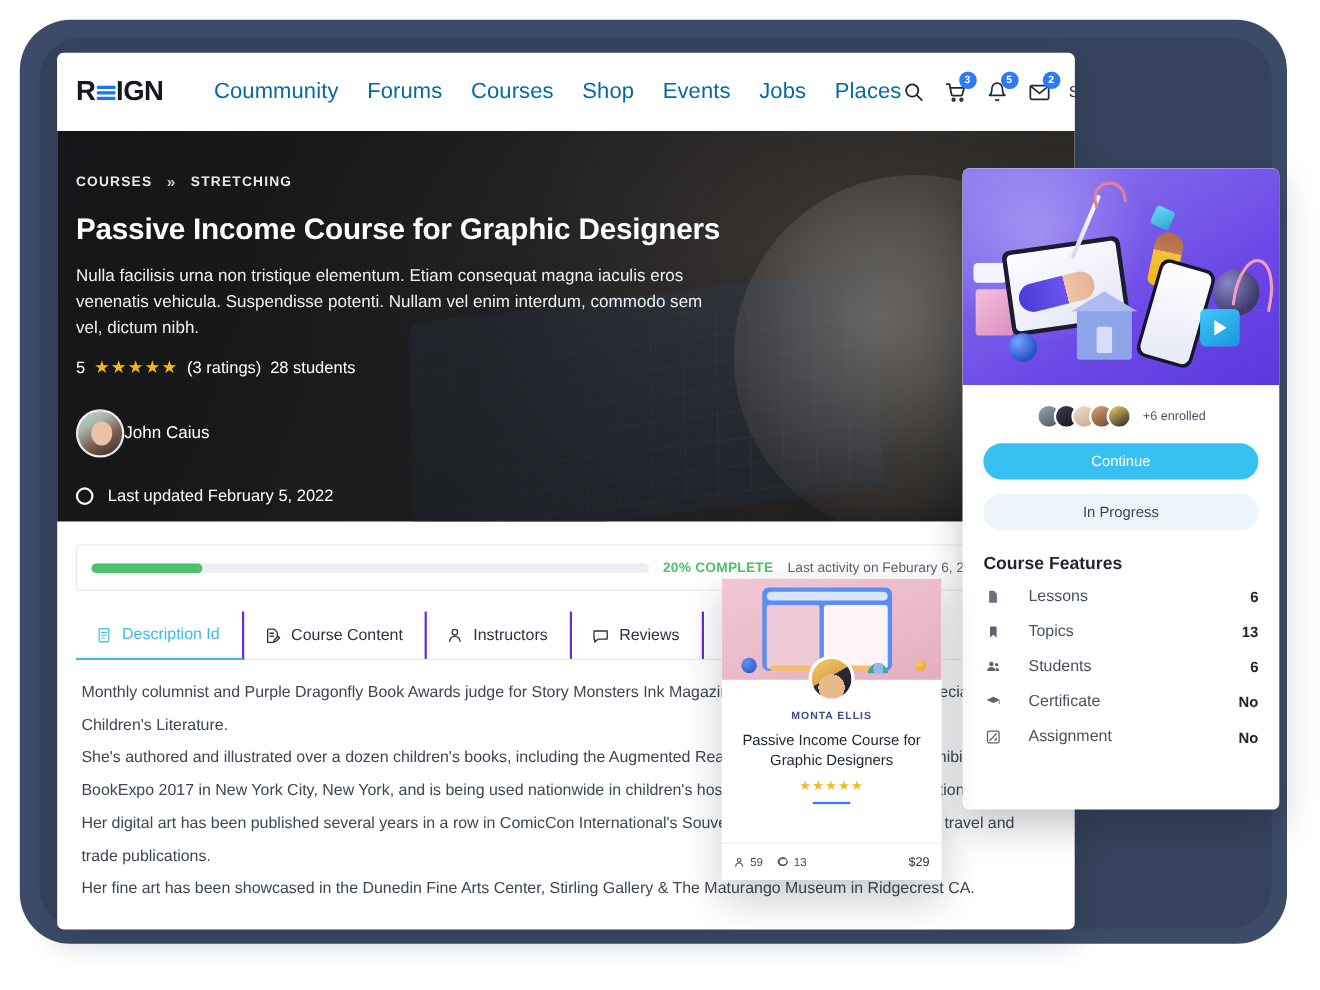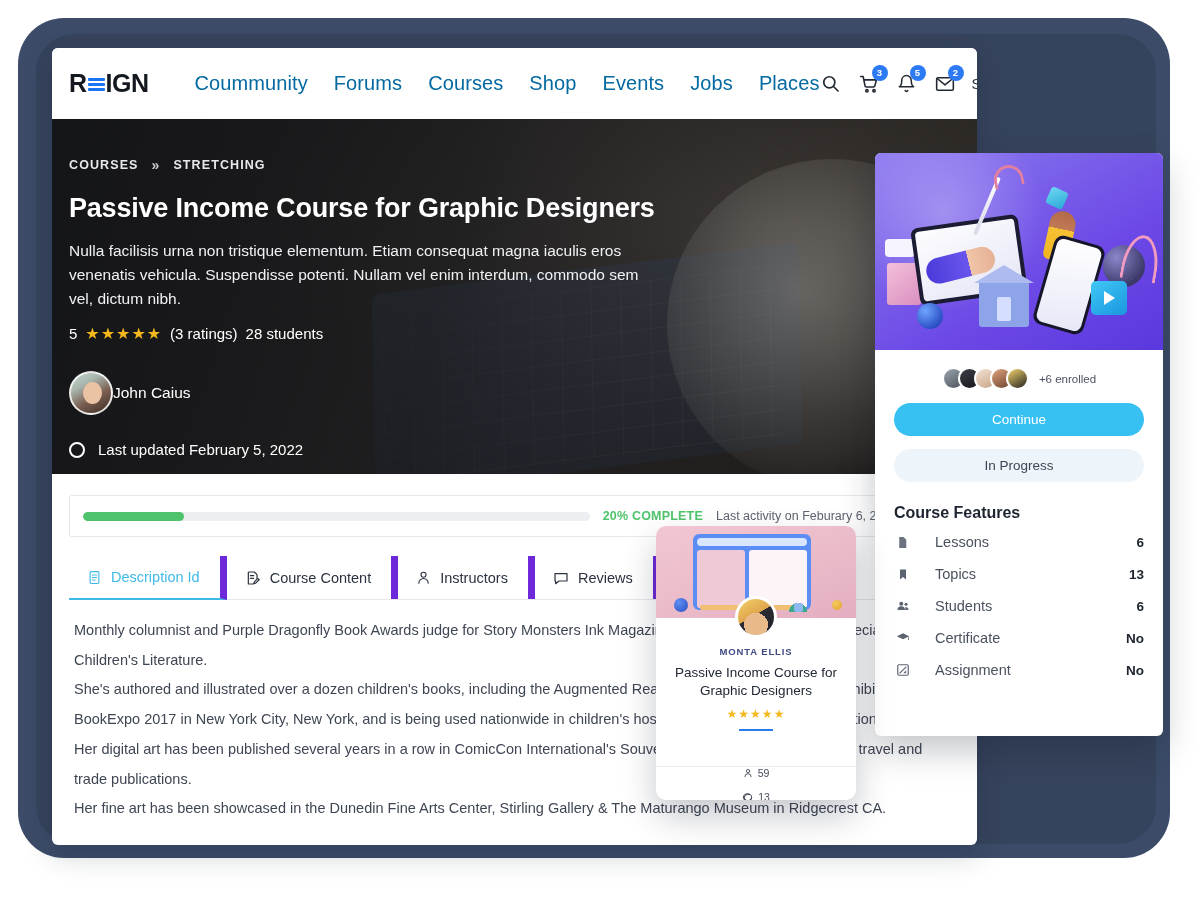--- a/index.html
+++ b/index.html
@@ -144,21 +144,21 @@
   .pbar { flex: 1; max-width: 580px; height: 9px; background: #eceef1; border-radius: 5px; overflow: hidden; }
   .pbar > i { display: block; height: 100%; width: 20%; background: #4fc36b; border-radius: 5px; }
   .pct { font-size: 12.5px; font-weight: 700; color: #4fc36b; letter-spacing: .2px; white-space: nowrap; }
   .lastact { font-size: 12.5px; color: #5d6470; white-space: nowrap; }
 
   
   .tabs { display: flex; margin: 19px 17px 0 17px; border-bottom: 1px solid #e6e8ec; }
   .tab {
     display: flex; align-items: center; gap: 9px;
     padding: 13px 20px 13px 18px; font-size: 14.5px; color: #2b3240;
-    border-right: 7px solid #6d28d9; white-space: nowrap;
+    border-right: 2px solid #6d28d9; white-space: nowrap;
   }
   .tab.active { color: #3fb9e8; border-bottom: 2px solid #3fb9e8; margin-bottom: -1px; }
   .tab svg { flex: none; }
 
   
   .body-copy { padding: 16px 20px 0 22px; }
   .body-copy p { font-size: 14.5px; color: #3f4653; line-height: 2.05; }
 
   
   .sidecard {
@@ -239,21 +239,21 @@
   .feat-title { font-size: 16px; font-weight: 700; color: #1e2430; margin: 22px 0 4px 0; }
   .feat-row {
     display: flex; align-items: center; gap: 24px; height: 32px; font-size: 14.5px; color: #4a515e;
   }
   .feat-row .fi { width: 17px; display: flex; justify-content: center; color: #5b6270; flex: none; }
   .feat-row .fval { margin-left: auto; font-weight: 700; color: #20262f; font-size: 13.5px; }
 
   
   .coursecard {
     position: absolute; left: 656px; top: 526px; width: 200px; height: 274px;
-    background: #fff; border-radius: 10px; overflow: hidden;
+    background: #fff; border-radius: 0; overflow: hidden;
     box-shadow: 0 16px 34px rgba(20,28,48,.24);
   }
   .cc-thumb {
     height: 92px; position: relative; overflow: hidden;
     background: linear-gradient(160deg,#f1c7d2 0%,#eab9c8 60%,#e3aec0 100%);
   }
   .cc-win { position:absolute; left:37px; top:8px; width:118px; height:76px;
             background:#5b8df5; border-radius:6px; padding:4px; }
   .cc-win .bar { height:8px; background:#d9e6ff; border-radius:4px; margin-bottom:4px; }
   .cc-win .pane { display:flex; gap:4px; height:58px; }
@@ -274,21 +274,21 @@
                 linear-gradient(150deg,#f2d06a 0%,#e0a64c 45%,#2b2b33 46%,#1d1d27 100%);
   }
   .cc-body { padding: 28px 10px 0 10px; text-align: center; }
   .cc-author { font-size: 9.5px; font-weight: 700; letter-spacing: .9px; color: #3f4a84; }
   .cc-title { font-size: 13.5px; color: #212834; line-height: 1.35; margin-top: 7px; }
   .cc-stars { color: #f5b81c; font-size: 12px; letter-spacing: 1px; margin-top: 7px; }
   .cc-divider { width: 34px; height: 2px; background: #2d7bf4; margin: 8px auto 0 auto; }
   .cc-foot {
     position: absolute; left: 0; right: 0; bottom: 0; height: 34px;
     border-top: 1px solid #eceef1; display: flex; align-items: center;
-    padding: 0 11px; gap: 12px; font-size: 10.5px; color: #454c59; flex-direction: column;
+    padding: 0 11px; gap: 12px; font-size: 10.5px; color: #454c59;
   }
   .cc-foot .st { display: flex; align-items: center; gap: 5px; }
   .cc-price { margin-left: auto; font-size: 11.5px; color: #2b323d; }
 </style>
 </head>
 <body>
 
 <div id="stage">
 
   <div class="frame-outer"></div>

